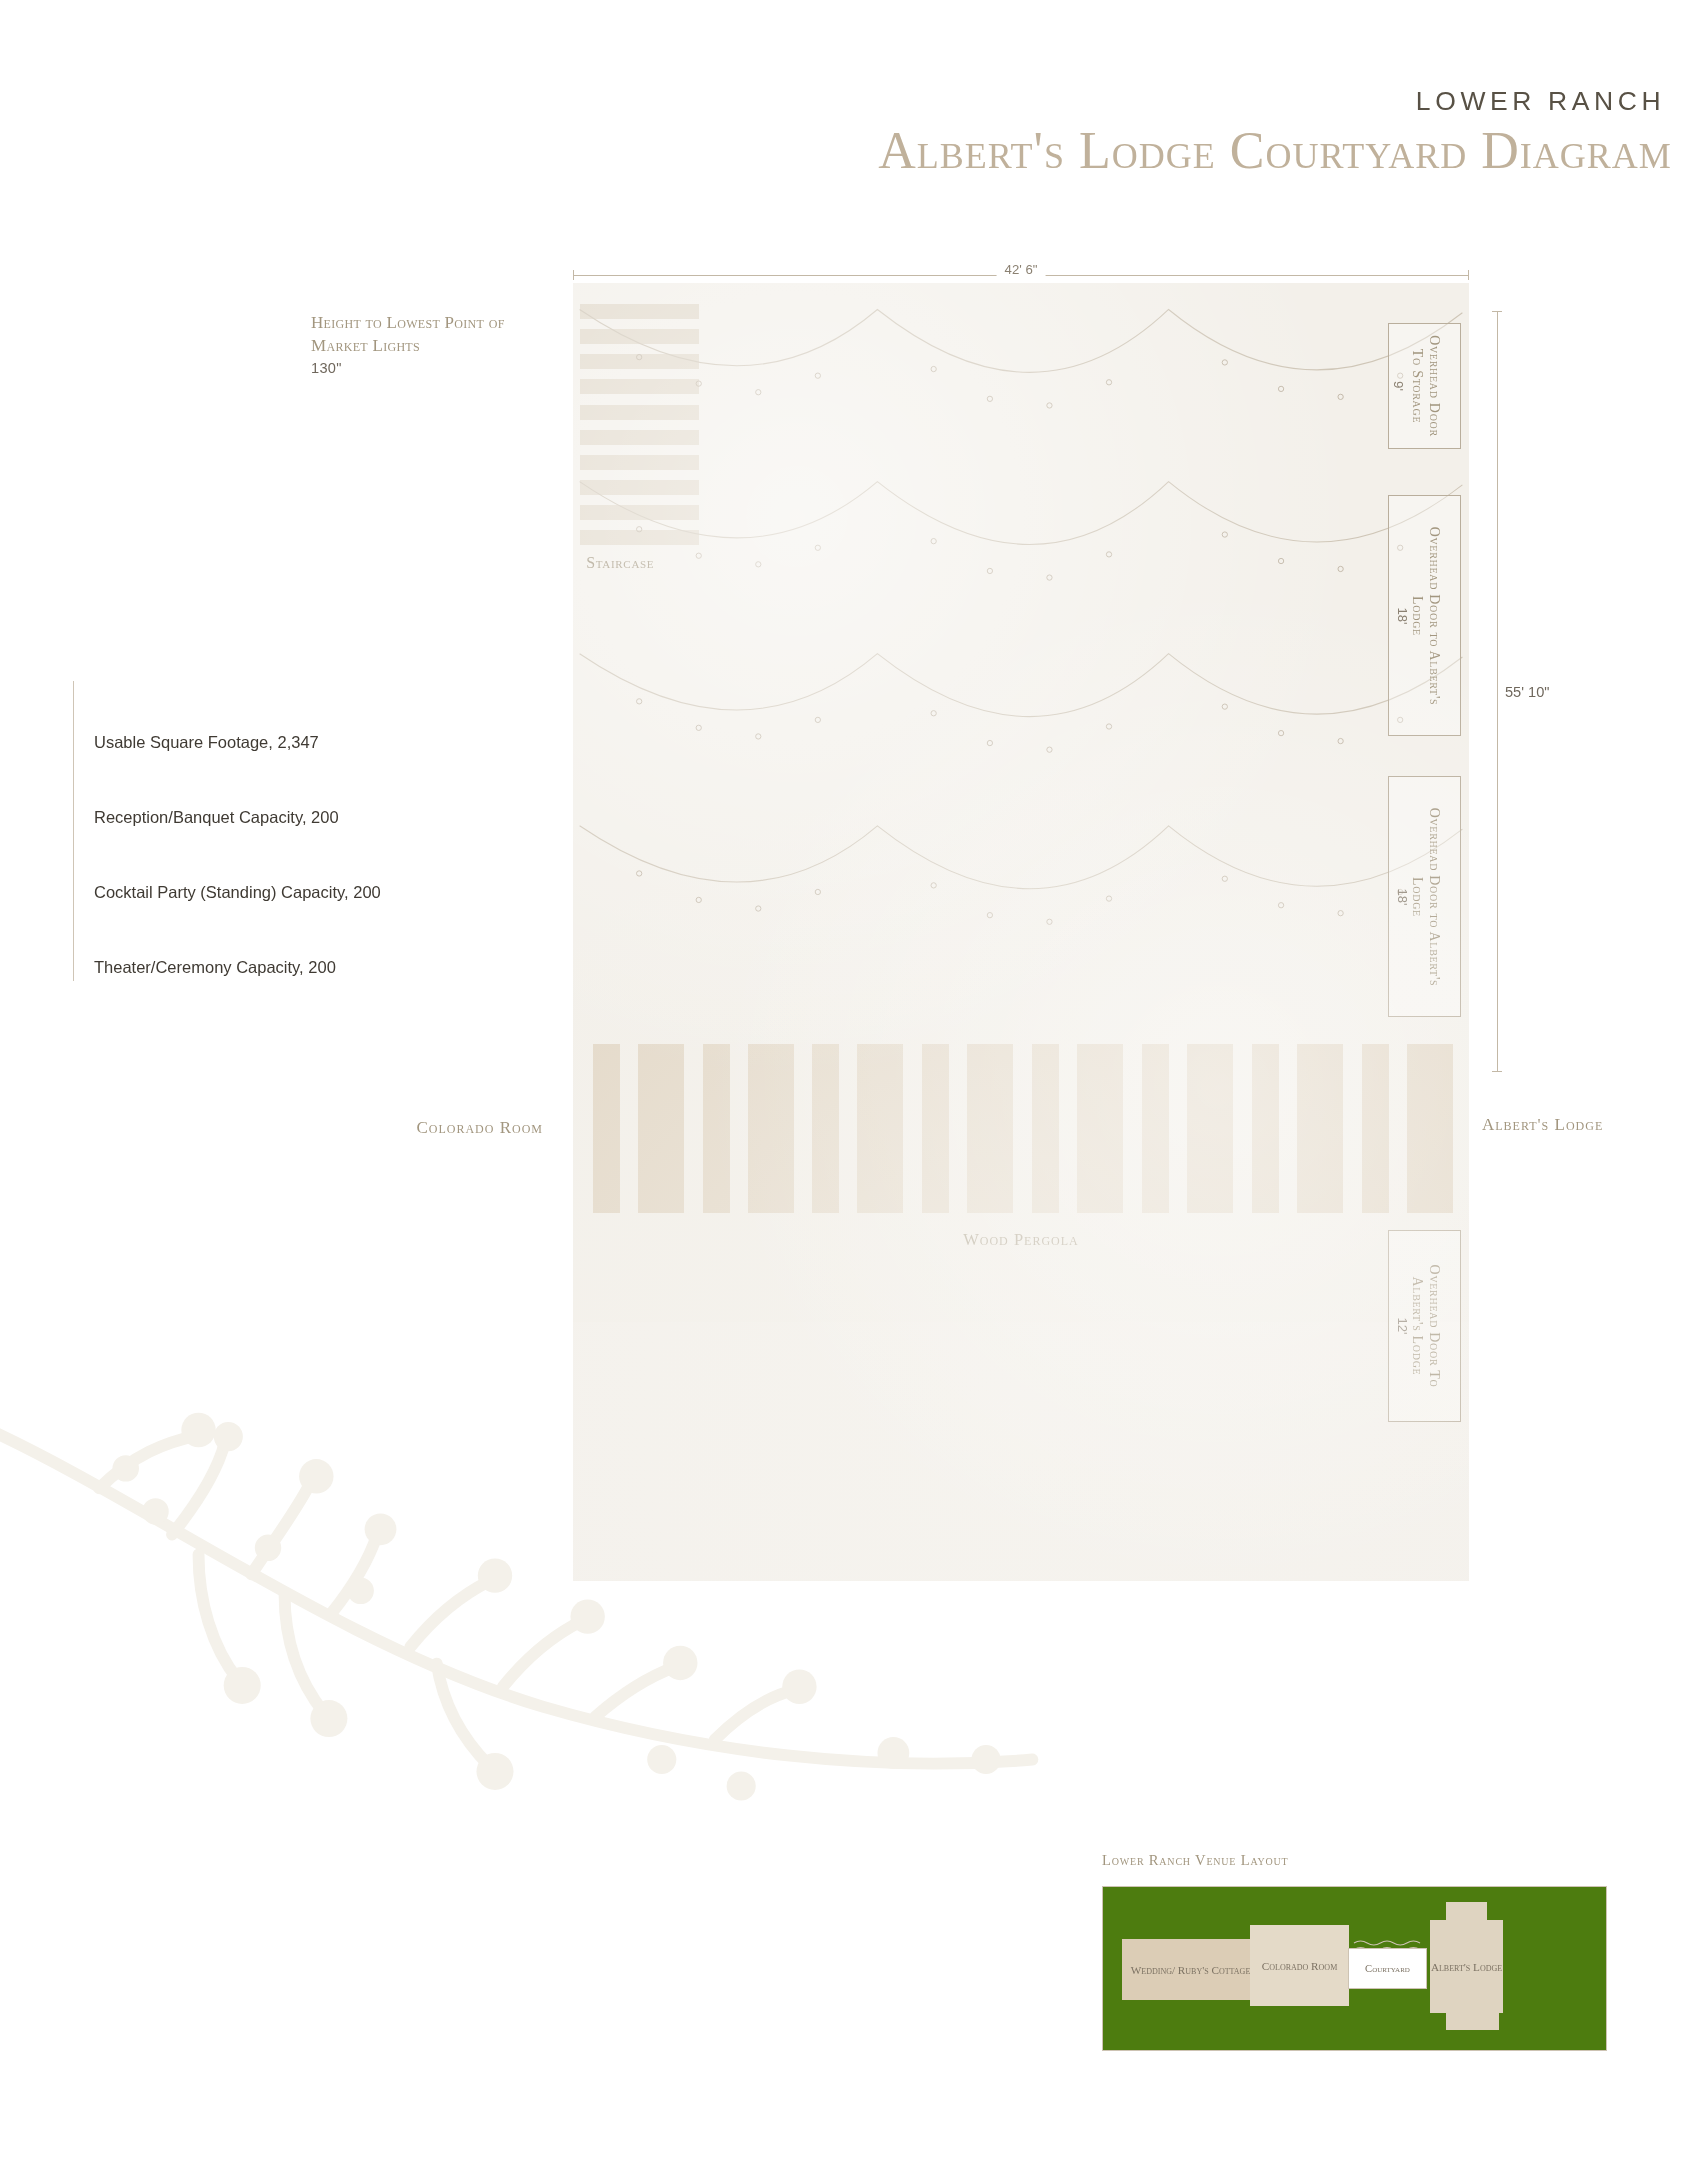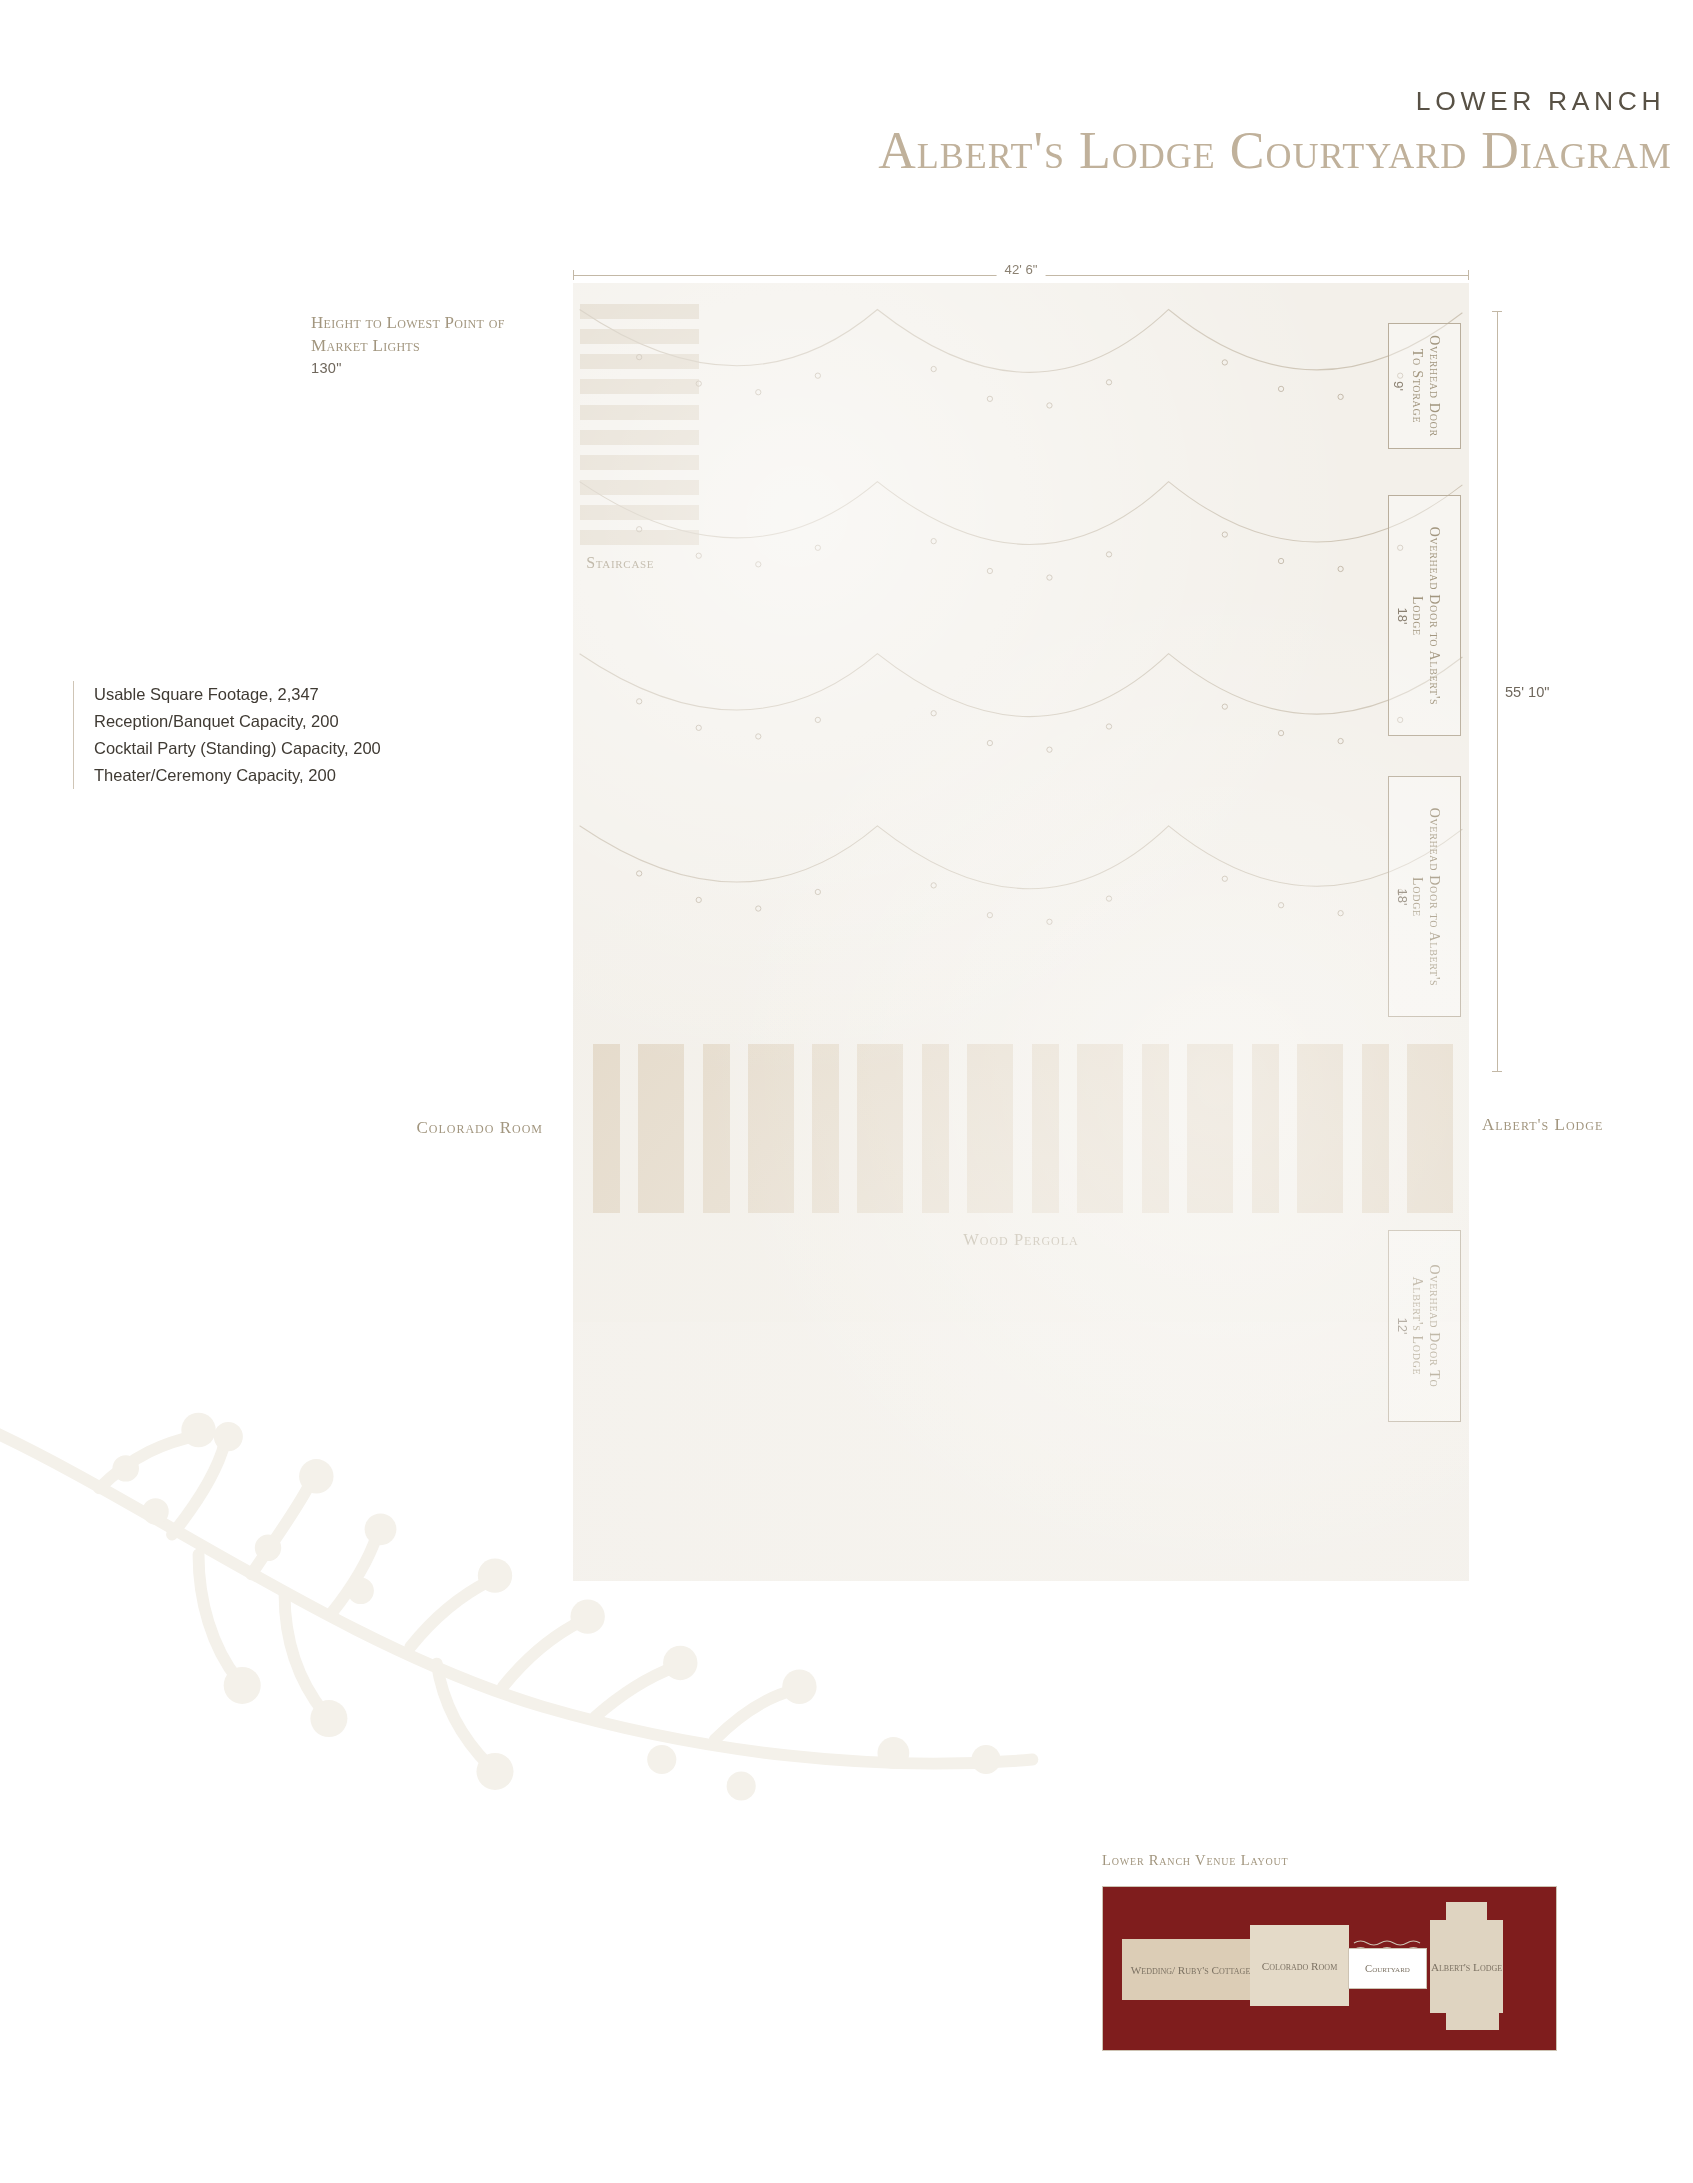--- a/index.html
+++ b/index.html
@@ -52,20 +52,21 @@
     top: 681px;
     border-left: 1.3px solid #cfc5b6;
     padding-left: 20px;
   }
   #capacity div {
     font-family: "Liberation Sans", sans-serif;
     font-size: 16.5px;
     color: #3f3a33;
     line-height: 27px;
     white-space: nowrap;
+    margin-top: 48px;
   }
 
   
   #heightlabel {
     position: absolute;
     left: 311px;
     top: 312px;
     width: 232px;
     text-align: left;
     font-variant: small-caps;
@@ -308,24 +309,24 @@
     width: 1125px;
     height: 728px;
     pointer-events: none;
   }
 
   
   #venue-inset {
     position: absolute;
     left: 1102px;
     top: 1886px;
-    width: 455px;
+    width: 505px;
     height: 165px;
     border: 1px solid #cdc3b3;
-    background: #7f1d1d;
+    background: #4d7c0f;
     box-sizing: border-box;
   }
   #venue-title {
     position: absolute;
     left: 1102px;
     top: 1852px;
     width: 463px;
     text-align: left;
     font-variant: small-caps;
     font-size: 14.6px;

